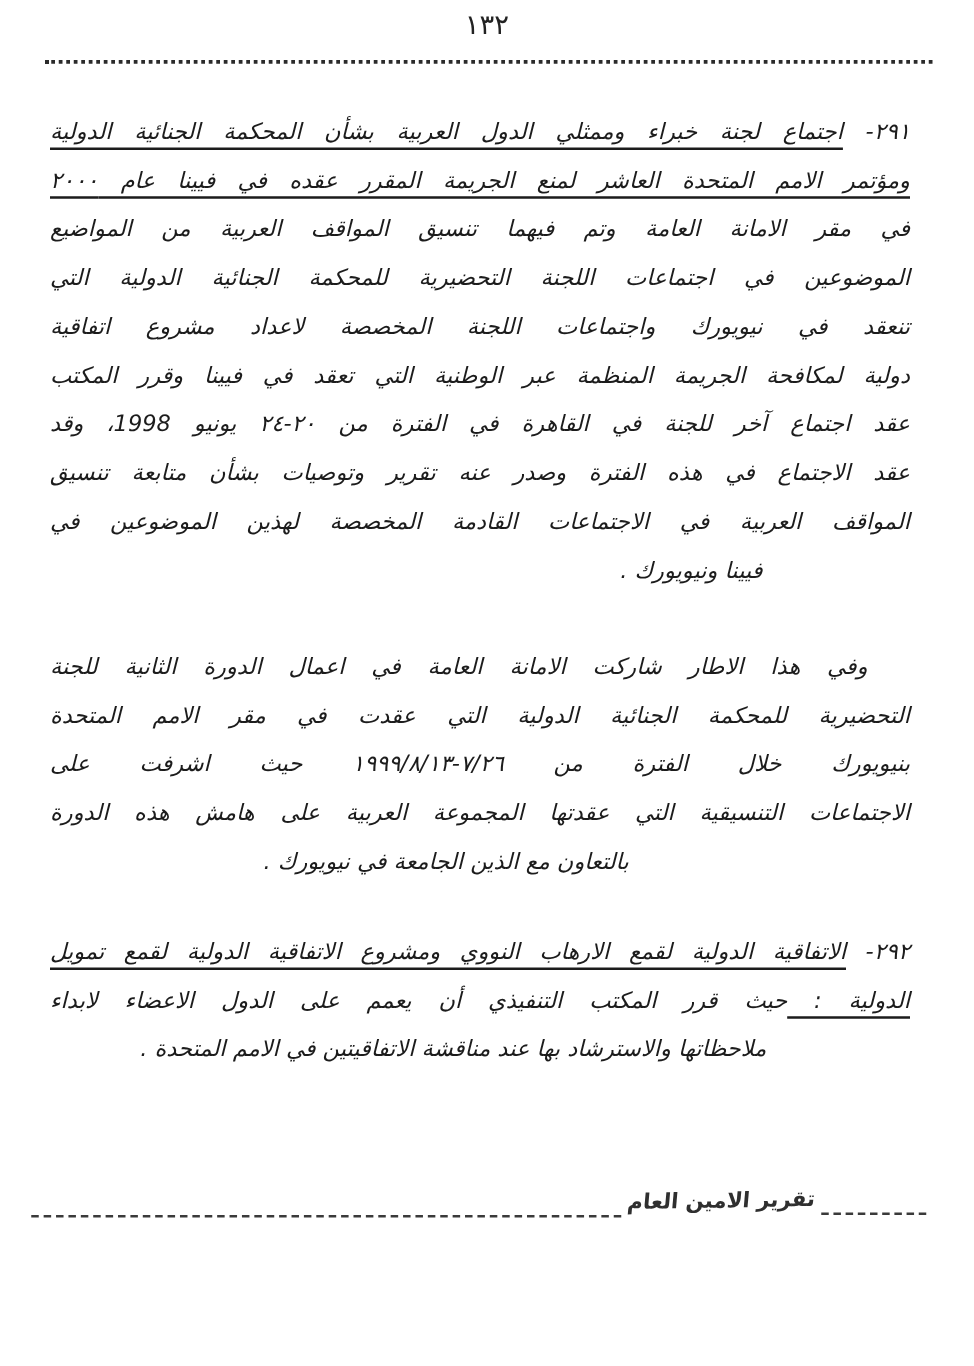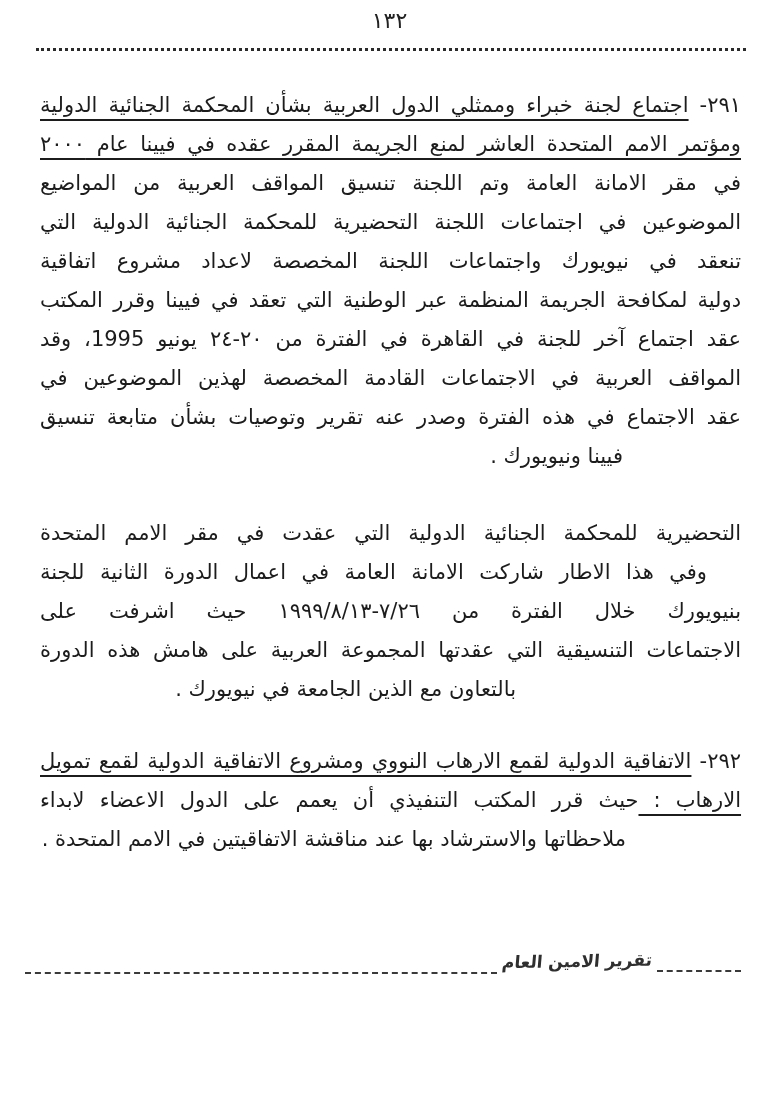--- a/index.html
+++ b/index.html
@@ -21,24 +21,25 @@
     color: #222;
   }
   .top-rule {
     position: absolute;
     top: 48px; left: 36px; right: 33px;
     height: 0;
     border-top: 3px dotted #2b2b2b;
   }
   .text-block {
     position: absolute;
-    top: 86px; right: 38px; left: 40px;
+    top: 86px; right: 51px; left: 40px;
     direction: rtl;
-    font-size: 21px;
+    font-size: 18px;
     line-height: 39px;
+    font-style: italic;
   }
   .block { margin: 0; }
   .block:nth-child(2) { margin-top: 38px; }
   .block:nth-child(3) { margin-top: 33px; }
   .line {
     text-align: justify;
     text-align-last: justify;
   }
   .line.align-right {
     text-align-last: right;
@@ -74,39 +75,39 @@
 <div class="page">
 
   <div class="page-number">١٣٢</div>
 
   <div class="top-rule"></div>
 
   <div class="text-block" id="text-block">
       <div class="block">
         <div class="line"><span>٢٩١- </span><span class="u">اجتماع لجنة خبراء وممثلي الدول العربية بشأن المحكمة الجنائية الدولية</span></div>
         <div class="line"><span class="u">ومؤتمر الامم المتحدة العاشر لمنع الجريمة المقرر عقده في فيينا عام ٢٠٠٠</span></div>
-        <div class="line"><span>في مقر الامانة العامة وتم اللجنة تنسيق المواقف العربية من المواضيع</span></div>
+        <div class="line"><span>في مقر الامانة العامة وتم فيهما تنسيق المواقف العربية من المواضيع</span></div>
         <div class="line"><span>الموضوعين في اجتماعات اللجنة التحضيرية للمحكمة الجنائية الدولية التي</span></div>
         <div class="line"><span>تنعقد في نيويورك واجتماعات اللجنة المخصصة لاعداد مشروع اتفاقية</span></div>
         <div class="line"><span>دولية لمكافحة الجريمة المنظمة عبر الوطنية التي تعقد في فيينا وقرر المكتب</span></div>
-        <div class="line"><span>عقد اجتماع آخر للجنة في القاهرة في الفترة من ٢٠-٢٤ يونيو 1995، وقد</span></div>
+        <div class="line"><span>عقد اجتماع آخر للجنة في القاهرة في الفترة من ٢٠-٢٤ يونيو 1998، وقد</span></div>
+        <div class="line"><span>عقد الاجتماع في هذه الفترة وصدر عنه تقرير وتوصيات بشأن متابعة تنسيق</span></div>
         <div class="line"><span>المواقف العربية في الاجتماعات القادمة المخصصة لهذين الموضوعين في</span></div>
-        <div class="line"><span>عقد الاجتماع في هذه الفترة وصدر عنه تقرير وتوصيات بشأن متابعة تنسيق</span></div>
         <div class="line align-right" style="padding-right: 118px;"><span>فيينا ونيويورك .</span></div>
       </div>
       <div class="block">
+        <div class="line" style="padding-right: 34px;"><span>وفي هذا الاطار شاركت الامانة العامة في اعمال الدورة الثانية للجنة</span></div>
         <div class="line"><span>التحضيرية للمحكمة الجنائية الدولية التي عقدت في مقر الامم المتحدة</span></div>
-        <div class="line" style="padding-right: 34px;"><span>وفي هذا الاطار شاركت الامانة العامة في اعمال الدورة الثانية للجنة</span></div>
         <div class="line"><span>بنيويورك خلال الفترة من ٧/٢٦-١٩٩٩/٨/١٣ حيث اشرفت على</span></div>
         <div class="line"><span>الاجتماعات التنسيقية التي عقدتها المجموعة العربية على هامش هذه الدورة</span></div>
         <div class="line align-right" style="padding-right: 225px;"><span>بالتعاون مع الذين الجامعة في نيويورك .</span></div>
       </div>
       <div class="block">
         <div class="line"><span>٢٩٢- </span><span class="u">الاتفاقية الدولية لقمع الارهاب النووي ومشروع الاتفاقية الدولية لقمع تمويل</span></div>
-        <div class="line"><span class="u">الارهاب : </span><span>حيث قرر المكتب التنفيذي أن يعمم على الدول الاعضاء لابداء</span></div>
+        <div class="line"><span class="u">الدولية : </span><span>حيث قرر المكتب التنفيذي أن يعمم على الدول الاعضاء لابداء</span></div>
         <div class="line align-right" style="padding-right: 115px;"><span>ملاحظاتها والاسترشاد بها عند مناقشة الاتفاقيتين في الامم المتحدة .</span></div>
       </div>
     </div>
 
   <div class="footer">
     <div class="footer-rule-long"></div>
     <div class="footer-signature">تقرير الامين العام</div>
     <div class="footer-rule-short"></div>
   </div>
 

